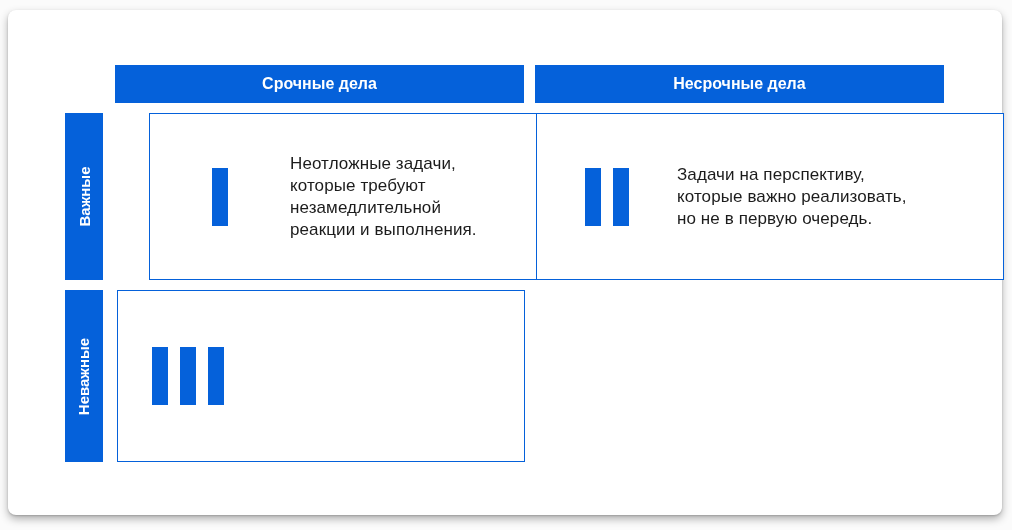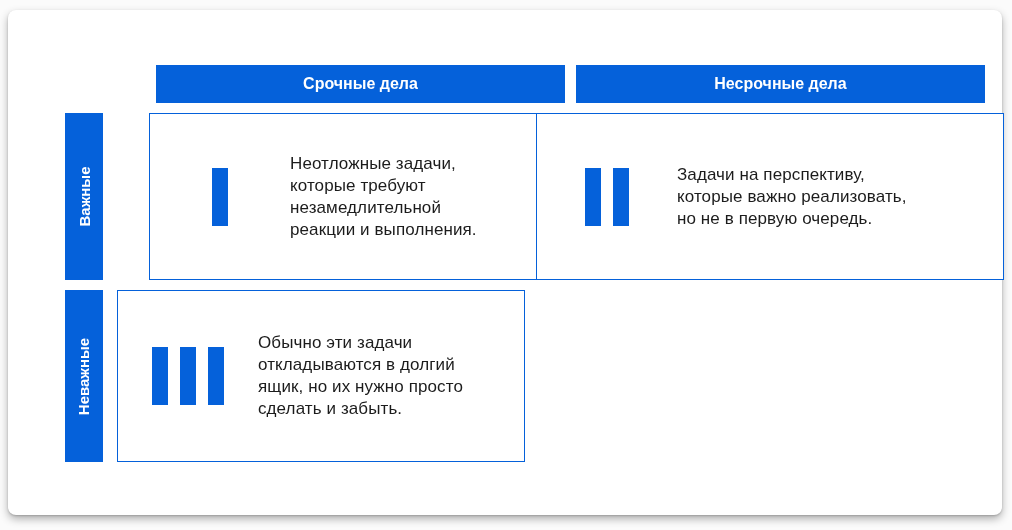--- a/index.html
+++ b/index.html
@@ -18,21 +18,21 @@
     background: #ffffff;
     border-radius: 8px;
     box-shadow: 0 1px 2px rgba(0,0,0,0.18), 0 4px 9px rgba(0,0,0,0.30);
   }
   .col-header {
     position: absolute;
     top: 55px; height: 38px;
     background: var(--accent);
     color: #ffffff;
     display: flex; align-items: center; justify-content: center;
-    font-weight: bold; font-size: 16px; margin-left: 41px;
+    font-weight: bold; font-size: 16px;
   }
   .col-header.c1 { left: 107px; width: 409px; }
   .col-header.c2 { left: 527px; width: 409px; }
   .row-header {
     position: absolute;
     left: 57px; width: 38px;
     background: var(--accent);
     color: #ffffff;
     display: flex; align-items: center; justify-content: center;
     font-weight: bold; font-size: 15px;
@@ -110,20 +110,16 @@
 которые важно реализовать,
 но не в первую очередь.</div>
   </div>
 
   <div class="quad q3">
     <div class="numeral" aria-label="III">
         <span class="nbar"></span>
         <span class="nbar"></span>
         <span class="nbar"></span>
       </div>
-    <div class="qtext">Обычно эти задачи
-откладываются в долгий
-ящик, но их нужно просто
-сделать и забыть.</div>
   </div>
 
 
 </div>
 
 </body></html>

